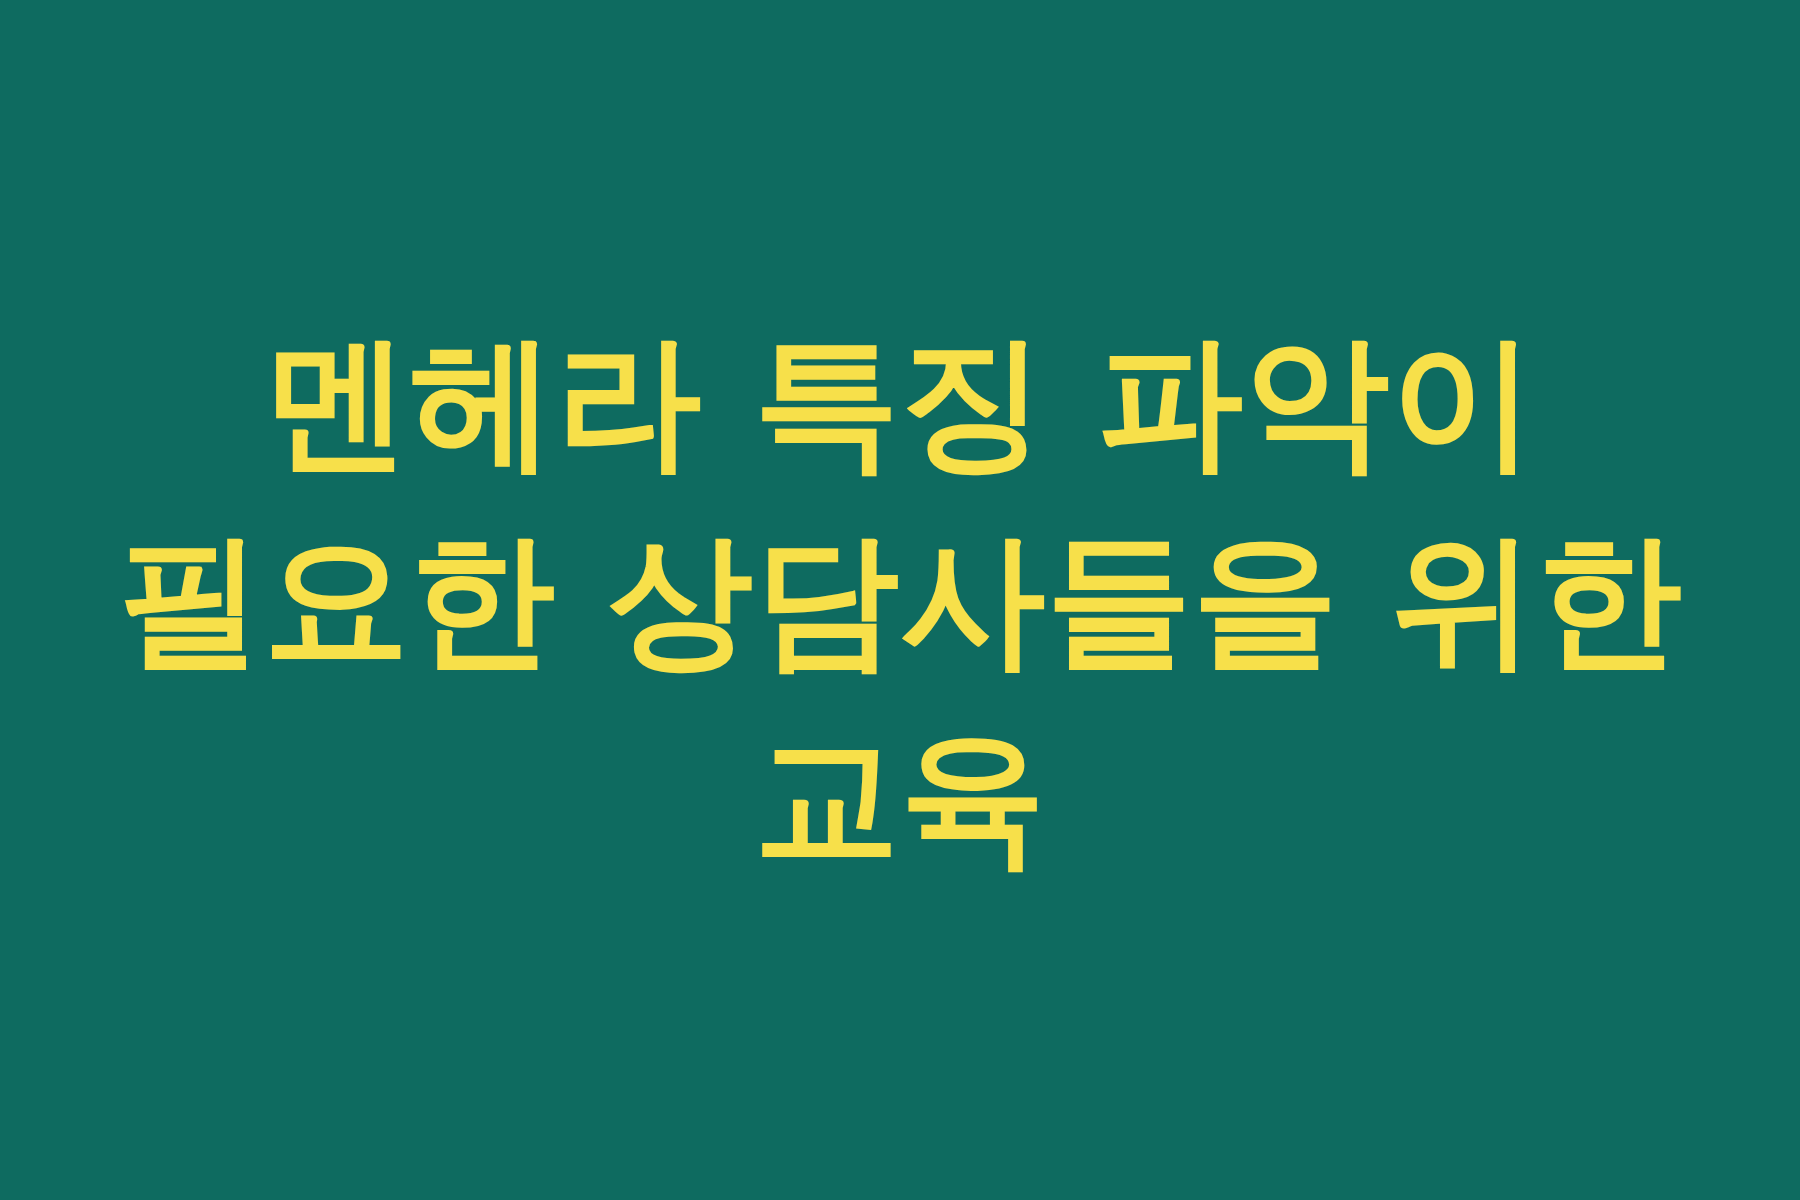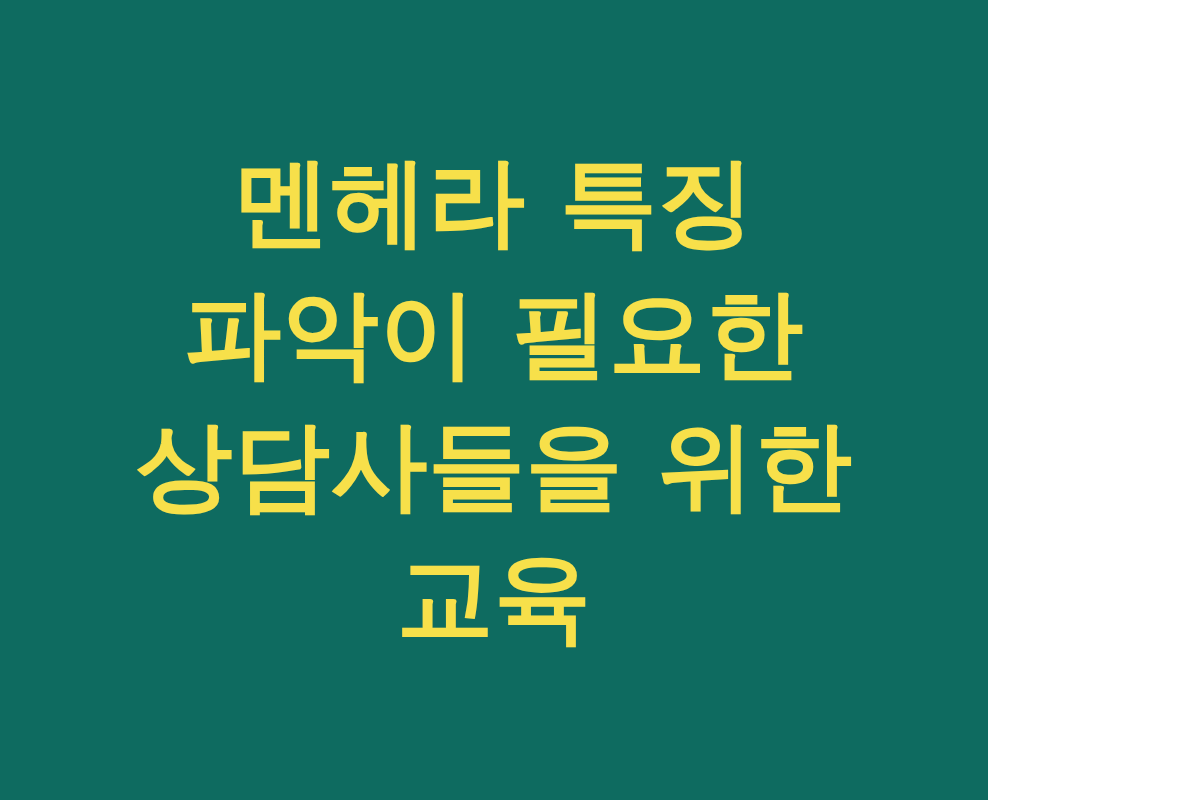--- a/index.html
+++ b/index.html
@@ -11,21 +11,21 @@
   body {
     width: 1200px;
     height: 800px;
     overflow: hidden;
     font-family: "DejaVu Sans", "Liberation Sans", sans-serif;
   }
 
   #banner-canvas {
     position: relative;
     box-sizing: border-box;
-    width: 988px;
+    width: 1200px;
     height: 800px;
     background: #0e6b60;
     display: flex;
     align-items: center;
     justify-content: center;
     padding: 10px 72px;
   }
 
   #headline {
     margin: 0;

